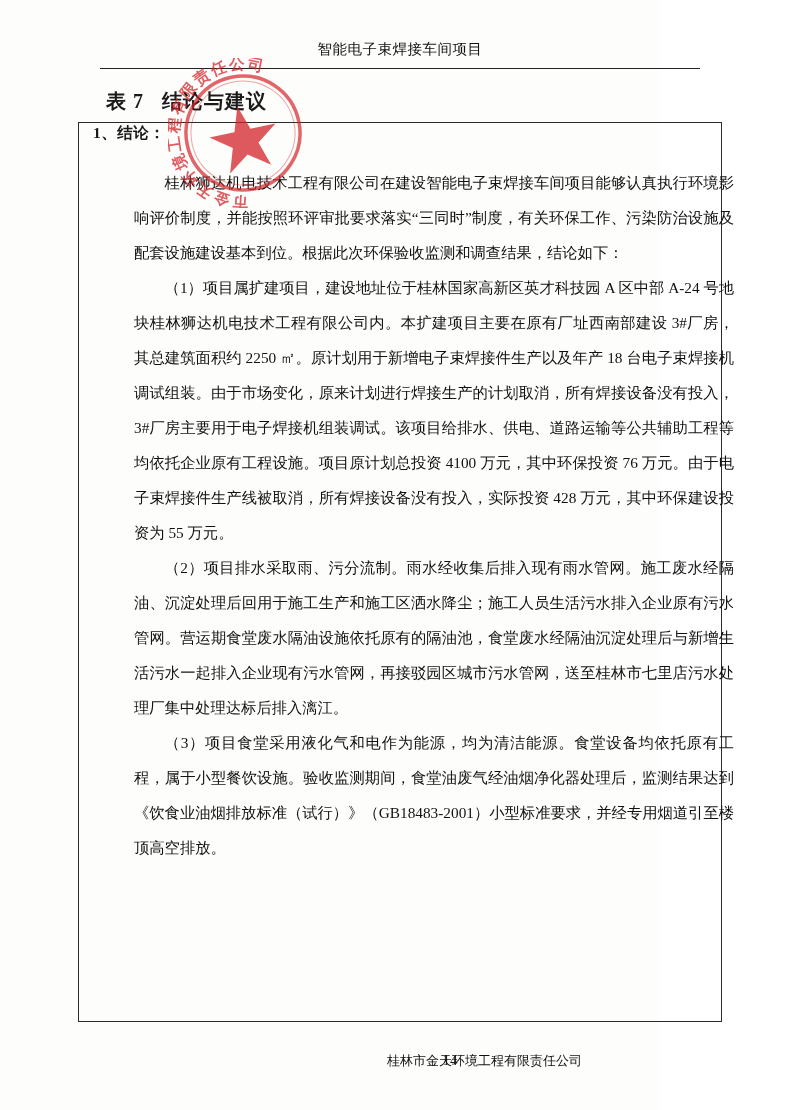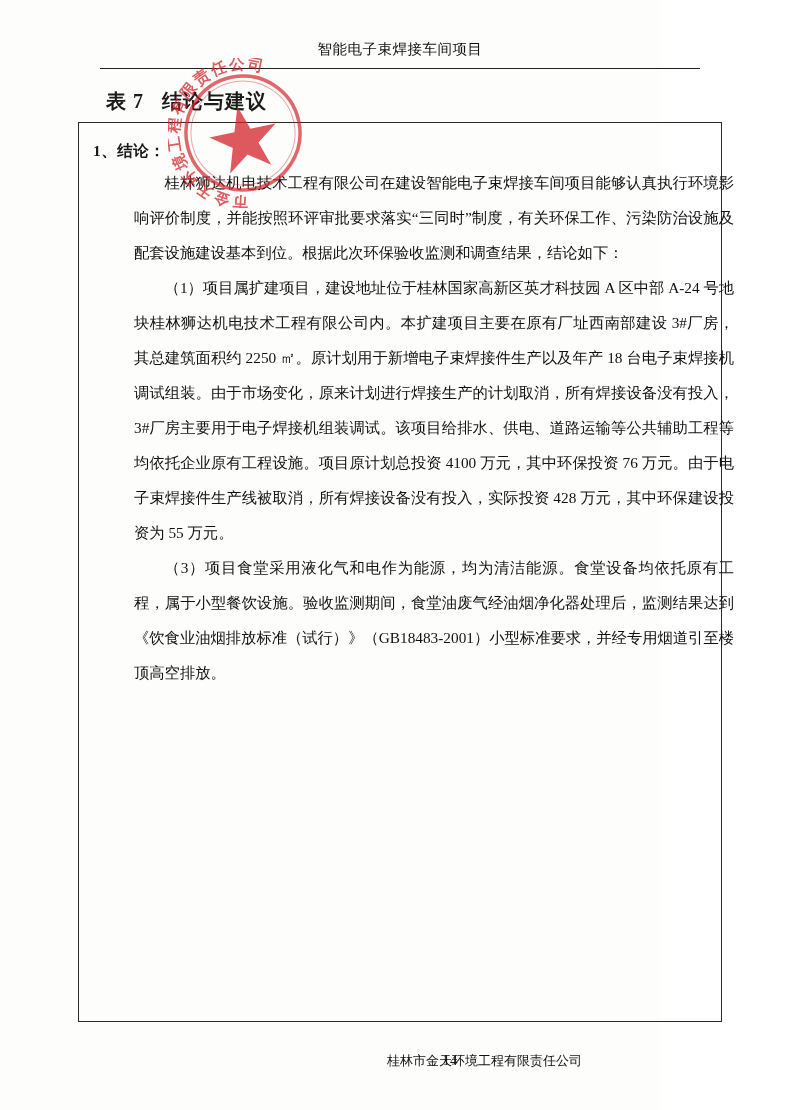--- a/index.html
+++ b/index.html
@@ -59,21 +59,21 @@
     left: 78px;
     top: 122px;
     width: 644px;
     height: 900px;
     border: 1.3px solid #2a2a2a;
     box-sizing: border-box;
   }
   .section-label {
     position: absolute;
     left: 14px;
-    top: 18px;
+    top: 0;
     font-size: 15.5px;
     font-weight: bold;
     letter-spacing: 0.5px;
   }
   .body-text {
     position: absolute;
     left: 20px;
     top: 42px;
     width: 600px;
     font-size: 15.3px;
@@ -127,20 +127,21 @@
 
   <div class="table-title">
     <span class="tnum">表 7</span><span>结论与建议</span>
   </div>
 
   <div class="doc-box">
     <div class="section-label">1、结论：</div>
     <div class="body-text">
       <p>桂林狮达机电技术工程有限公司在建设智能电子束焊接车间项目能够认真执行环境影响评价制度，并能按照环评审批要求落实“三同时”制度，有关环保工作、污染防治设施及配套设施建设基本到位。根据此次环保验收监测和调查结果，结论如下：</p>
       <p>（1）项目属扩建项目，建设地址位于桂林国家高新区英才科技园 A 区中部 A-24 号地块桂林狮达机电技术工程有限公司内。本扩建项目主要在原有厂址西南部建设 3#厂房，其总建筑面积约 2250 ㎡。原计划用于新增电子束焊接件生产以及年产 18 台电子束焊接机调试组装。由于市场变化，原来计划进行焊接生产的计划取消，所有焊接设备没有投入，3#厂房主要用于电子焊接机组装调试。该项目给排水、供电、道路运输等公共辅助工程等均依托企业原有工程设施。项目原计划总投资 4100 万元，其中环保投资 76 万元。由于电子束焊接件生产线被取消，所有焊接设备没有投入，实际投资 428 万元，其中环保建设投资为 55 万元。</p>
+      <p>（2）项目排水采取雨、污分流制。雨水经收集后排入现有雨水管网。施工废水经隔油、沉淀处理后回用于施工生产和施工区洒水降尘；施工人员生活污水排入企业原有污水管网。营运期食堂废水隔油设施依托原有的隔油池，食堂废水经隔油沉淀处理后与新增生活污水一起排入企业现有污水管网，再接驳园区城市污水管网，送至桂林市七里店污水处理厂集中处理达标后排入漓江。</p>
       <p>（3）项目食堂采用液化气和电作为能源，均为清洁能源。食堂设备均依托原有工程，属于小型餐饮设施。验收监测期间，食堂油废气经油烟净化器处理后，监测结果达到《饮食业油烟排放标准（试行）》（GB18483-2001）小型标准要求，并经专用烟道引至楼顶高空排放。</p>
     </div>
   </div>
 
   <div class="stamp">
     <svg width="150" height="150" viewBox="0 0 150 150" aria-hidden="true">
       <g transform="rotate(-12 75 75)">
         <circle cx="75" cy="75" r="57" fill="none" stroke="#d4242a" stroke-width="3.5" opacity="0.85"></circle>
         <circle cx="75" cy="75" r="52" fill="none" stroke="#d4242a" stroke-width="1" opacity="0.5"></circle>
         <path id="stampArc" d="M 75,139 A 64,64 0 1 1 75,11 A 64,64 0 1 1 75,139" fill="none"></path>

